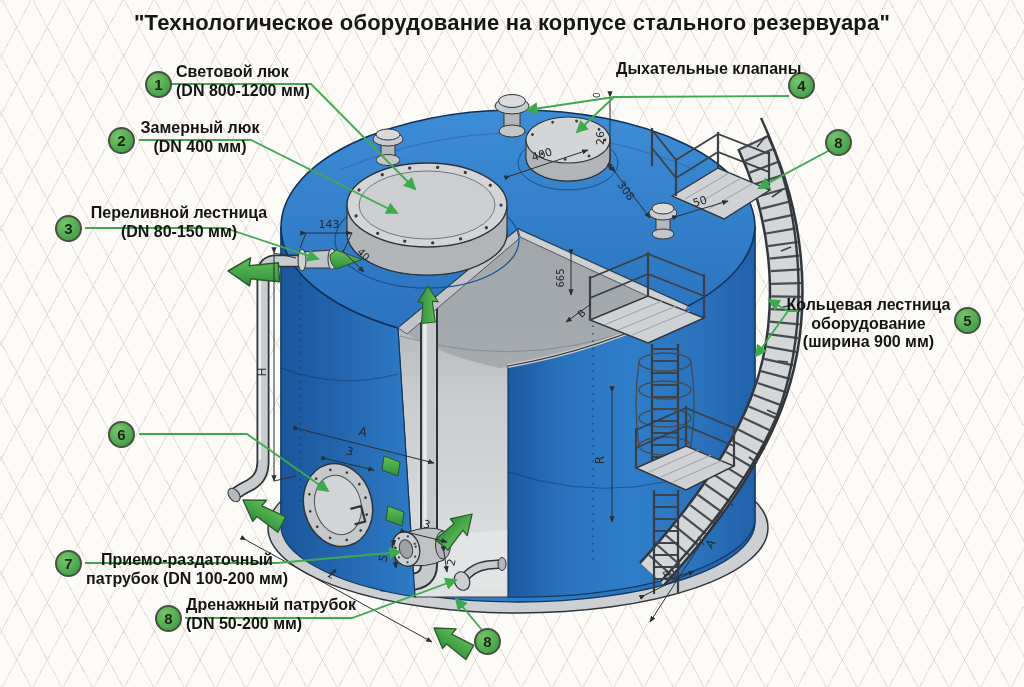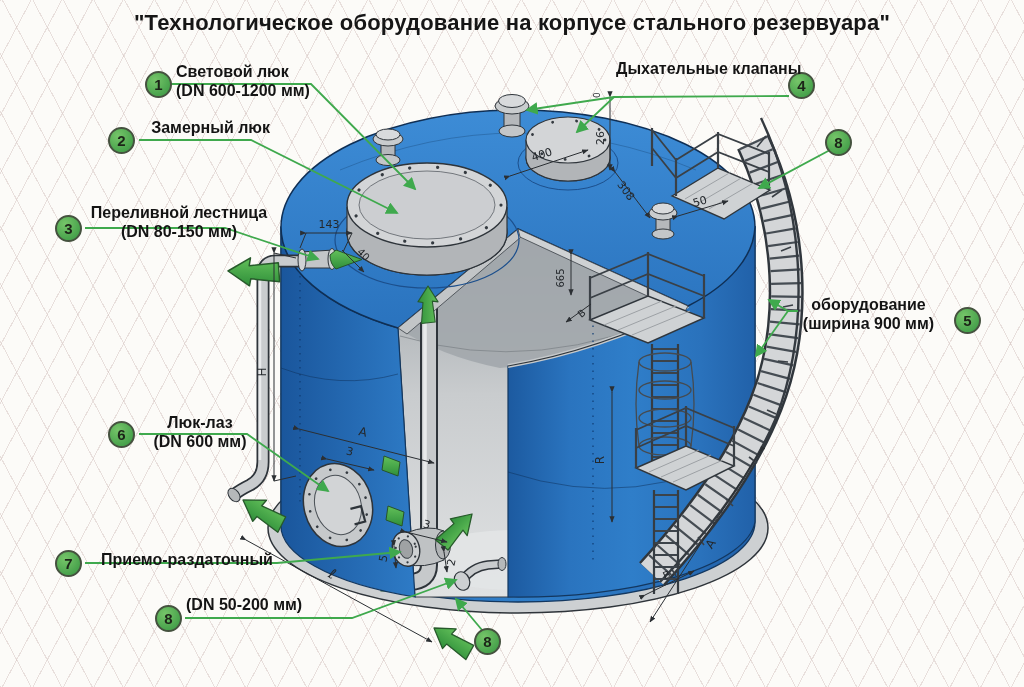--- a/index.html
+++ b/index.html
@@ -326,40 +326,40 @@
     </div>
 <div class="badge" style="left:155px;top:605px;">
       <span>8</span>
     </div>
 <div class="badge" style="left:474px;top:628px;">
       <span>8</span>
     </div>
 
 <div class="clabel" style="left:176px;top:63px;">
   <div>Световой люк</div>
-  <div>(DN 600-1200 мм)</div>
-</div>
-<div class="clabel center" style="left:130px;top:119px;width:140px;text-align:right;">
+  <div>(DN 800-1200 мм)</div>
+</div>
+<div class="clabel center" style="left:130px;top:119px;width:140px;">
   <div>Замерный люк</div>
+  <div>(DN 400 мм)</div>
 </div>
 <div class="clabel center" style="left:84px;top:204px;width:190px;">
   <div>Переливной лестница</div>
   <div>(DN 80-150 мм)</div>
 </div>
 <div class="clabel" style="left:608px;top:60px;margin-left:8px;">
   <div>Дыхательные клапаны</div>
 </div>
 <div class="clabel center" style="left:786px;top:296px;width:165px;">
+  <div>Кольцевая лестница</div>
   <div>оборудование</div>
   <div>(ширина 900 мм)</div>
 </div>
-<div class="clabel center" style="left:140px;top:414px;width:120px;">
-  <div>Люк-лаз</div>
-  <div>(DN 600 мм)</div>
-</div>
 <div class="clabel center" style="left:82px;top:551px;width:210px;">
   <div>Приемо-раздаточный</div>
+  <div>патрубок (DN 100-200 мм)</div>
 </div>
 <div class="clabel" style="left:186px;top:596px;">
+  <div>Дренажный патрубок</div>
   <div>(DN 50-200 мм)</div>
 </div>
 
 </div>
 
 </body></html>

